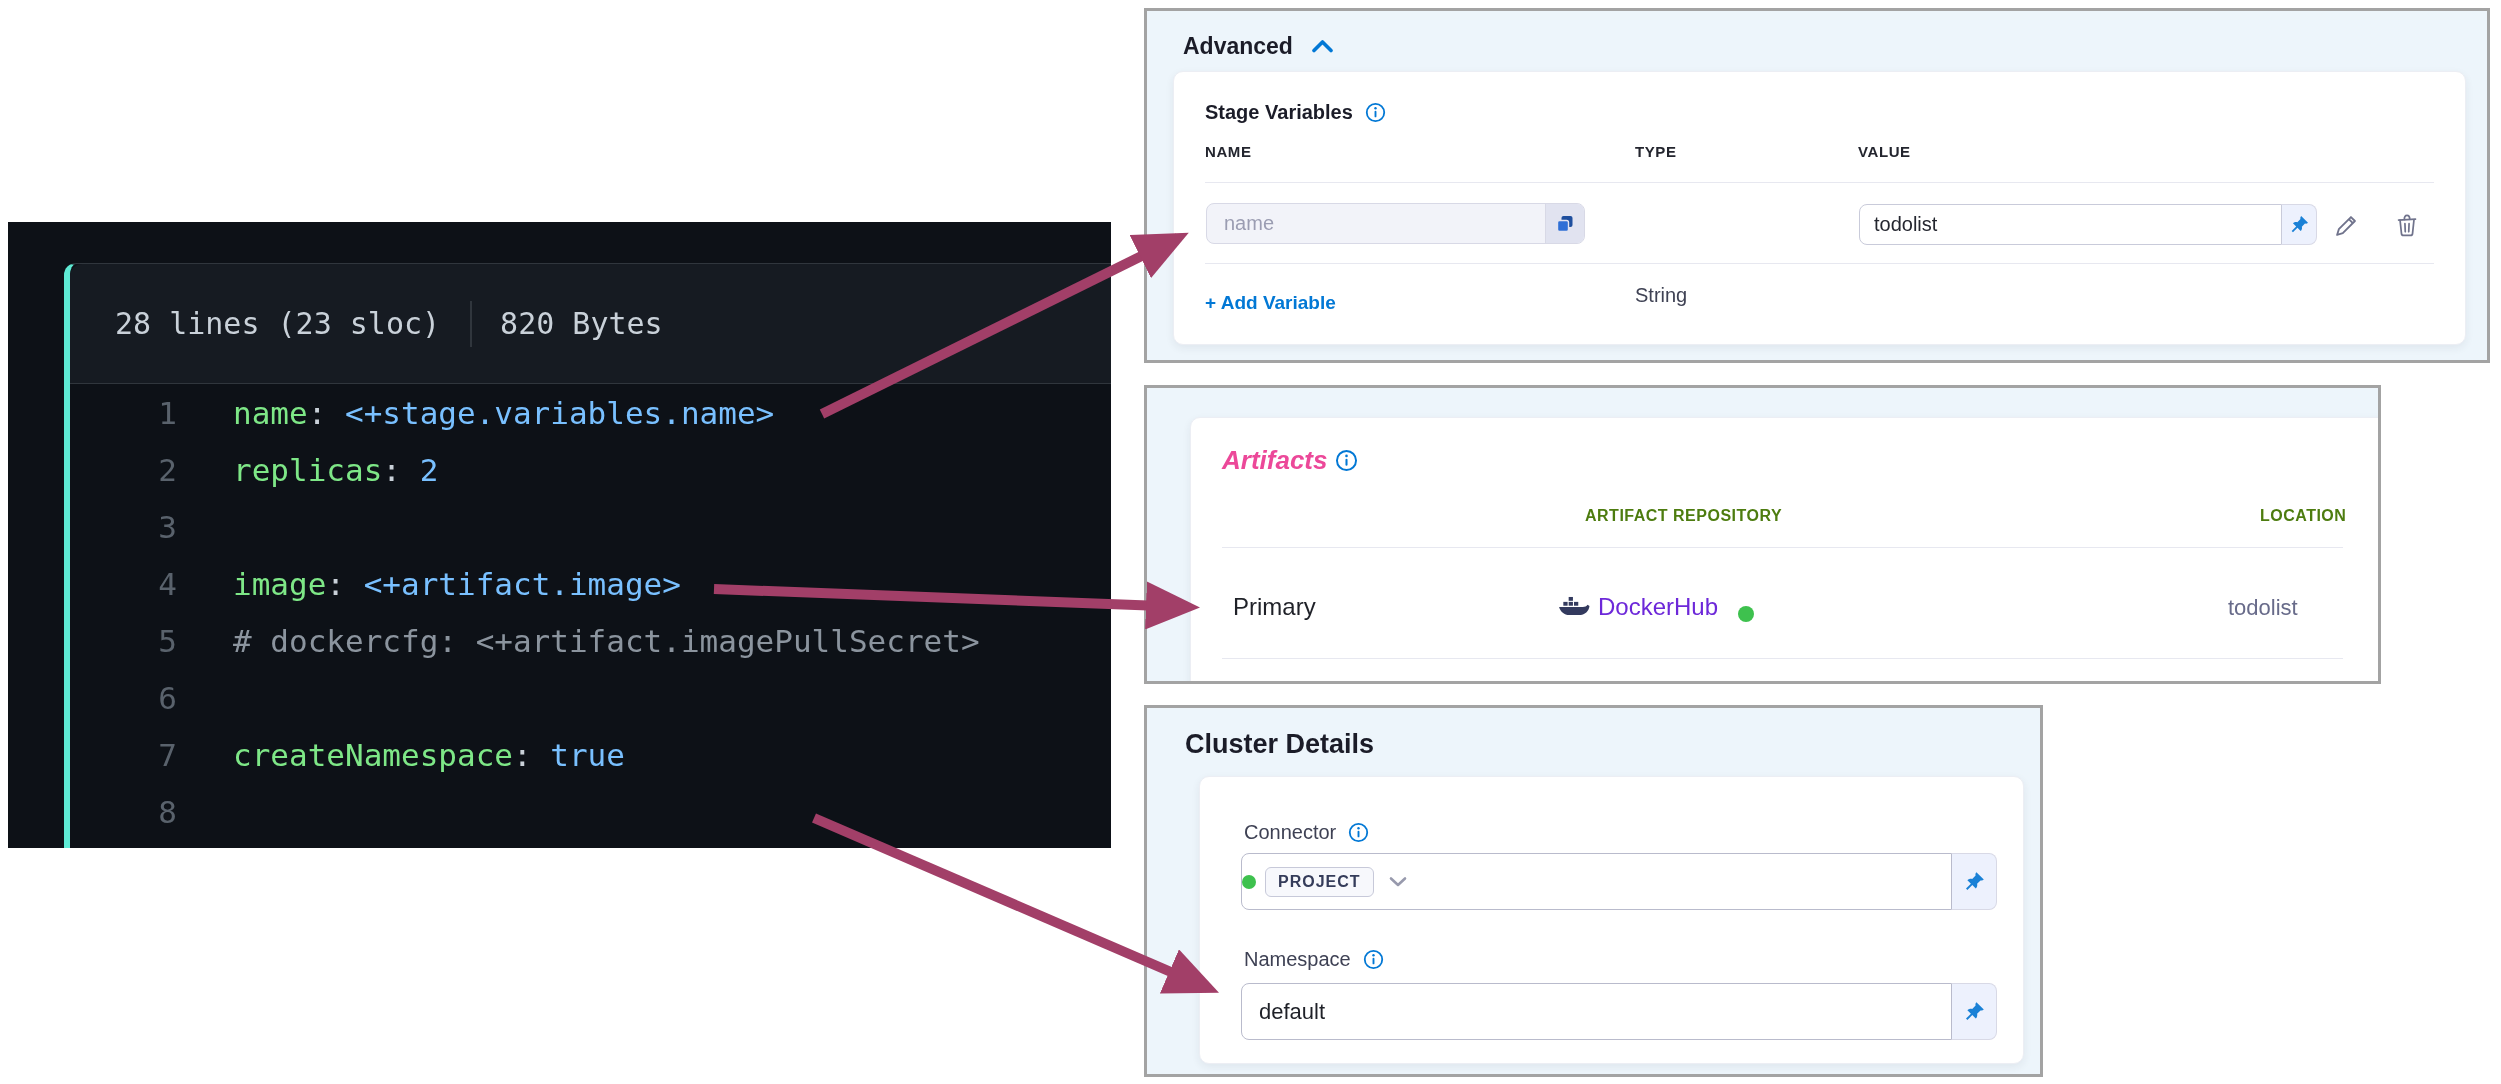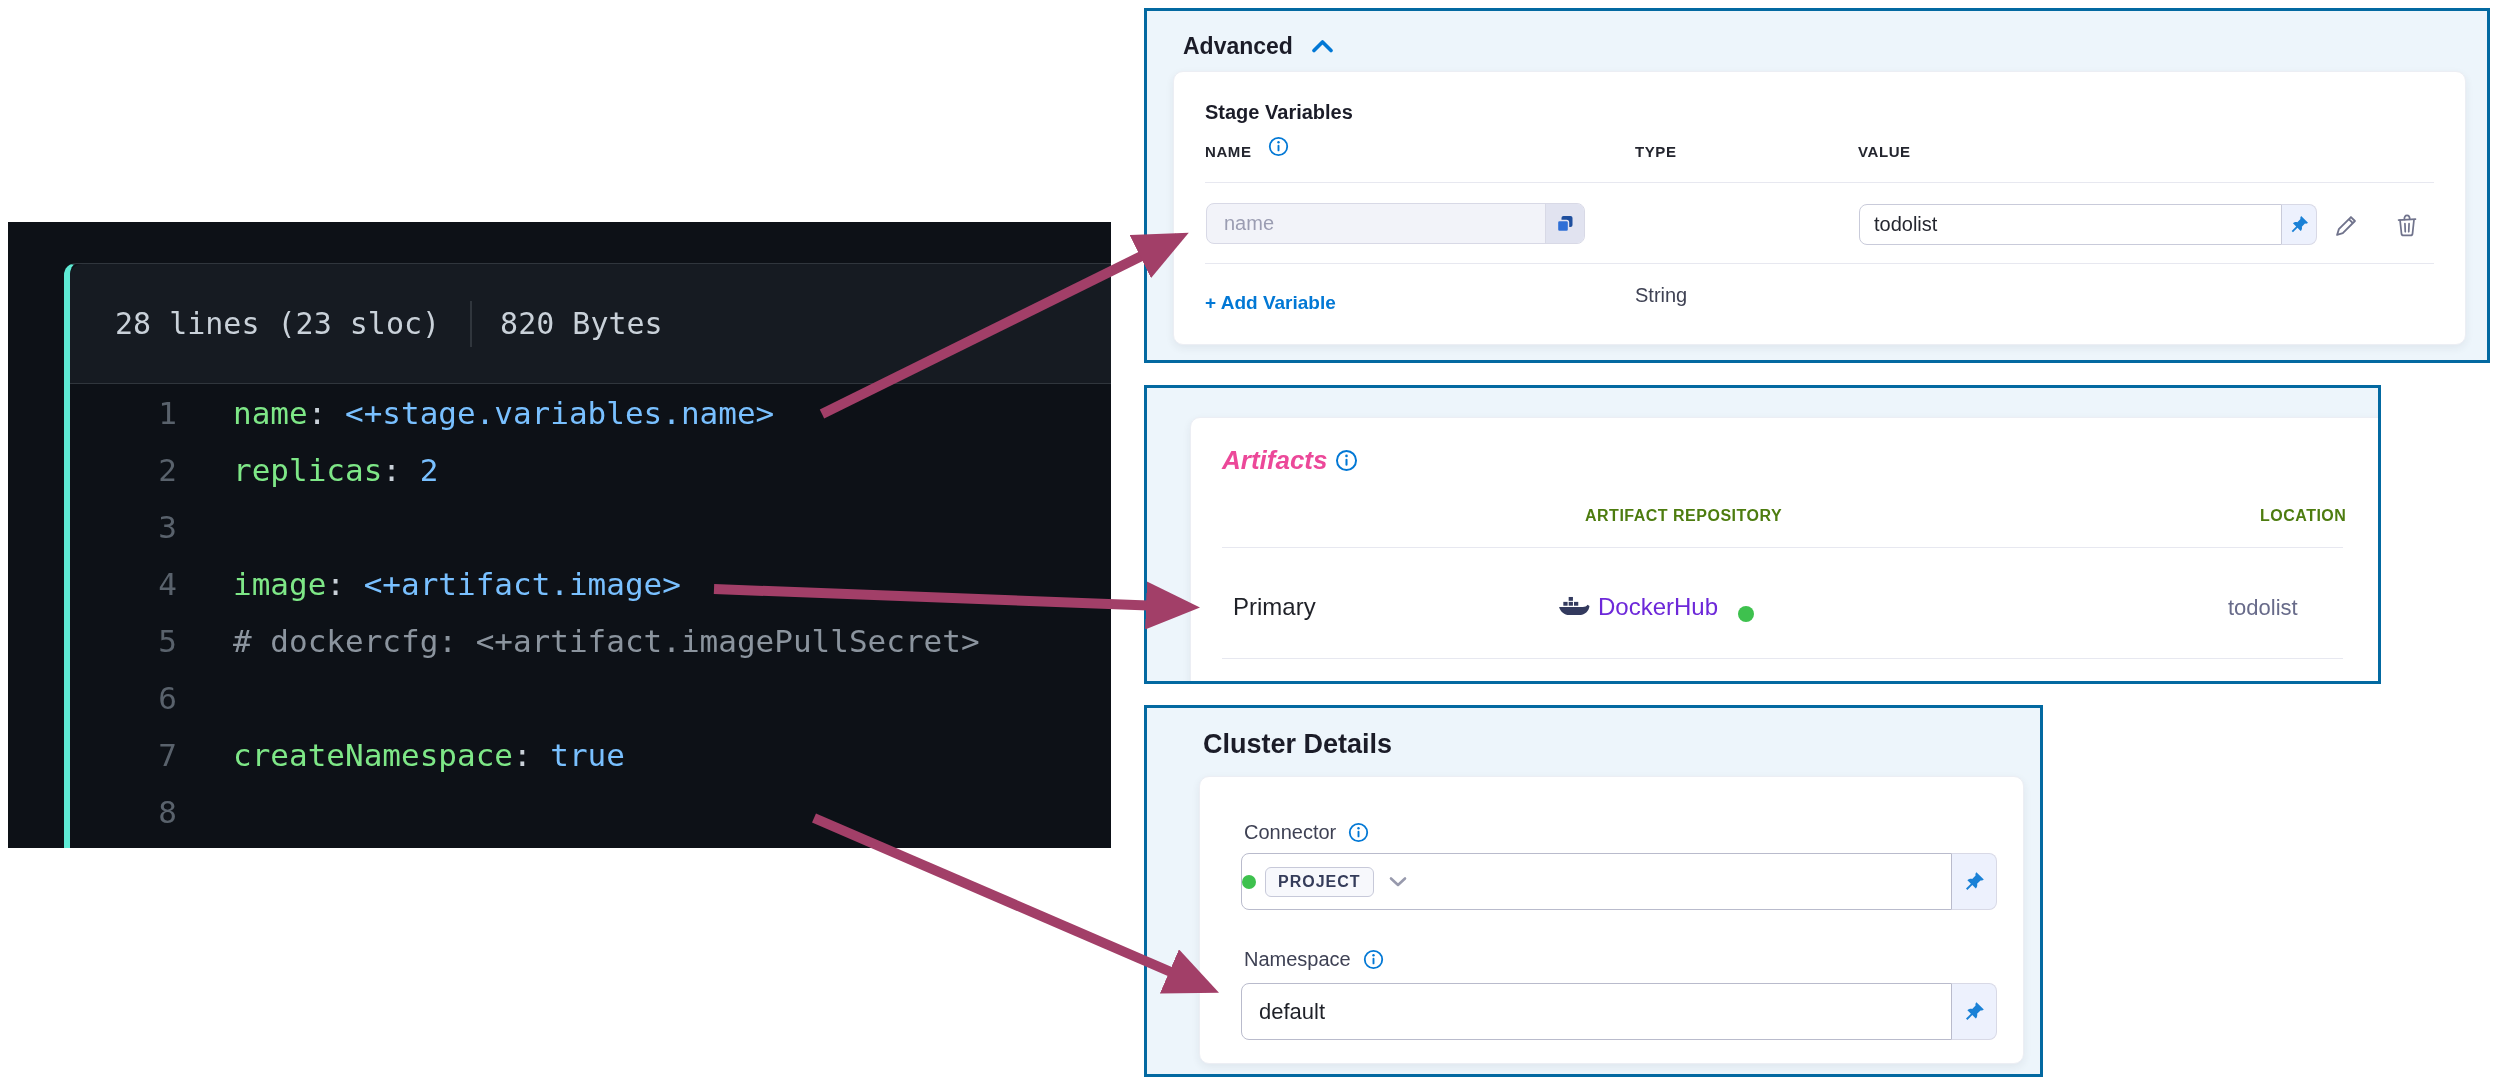--- a/index.html
+++ b/index.html
@@ -16,33 +16,33 @@
   .code-area{position:absolute;top:120px;left:0;right:0;bottom:0;font-family:"DejaVu Sans Mono",monospace;font-size:31px;}
   .code-line{height:57px;display:flex;align-items:center;white-space:pre;}
   .line-num{width:107px;text-align:right;color:#59626c;flex:none;}
   .line-code{margin-left:56px;}
   .tok-key{color:#7ee787;}
   .tok-sep{color:#c9d1d9;}
   .tok-val{color:#79c0ff;}
   .tok-comment{color:#8b949e;}
 
   
-  .panel{position:absolute;background:#edf5fb;border:3px solid #0369a1;box-sizing:border-box;overflow:hidden;}
+  .panel{position:absolute;background:#edf5fb;border:3px solid #a3a3a3;box-sizing:border-box;overflow:hidden;}
   .panel-advanced{left:1144px;top:8px;width:1346px;height:355px;}
   .panel-artifacts{left:1144px;top:385px;width:1237px;height:299px;}
   .panel-cluster{left:1144px;top:705px;width:899px;height:372px;}
   .card{position:absolute;background:#ffffff;border:1px solid #eceef4;border-radius:10px;box-shadow:0 3px 8px rgba(40,41,61,.07);}
   .hdiv{position:absolute;height:1px;background:#e7e8f0;}
   .icon-btn{display:flex;align-items:center;justify-content:center;cursor:pointer;}
 
   
   .adv-header{position:absolute;left:36px;top:20px;display:flex;align-items:center;gap:18px;height:30px;}
   .adv-title{font-size:23px;font-weight:bold;color:#1b1c28;}
   .adv-card{left:26px;top:60px;width:1291px;height:272px;}
-  .sv-title{position:absolute;left:31px;top:29px;display:flex;align-items:center;gap:12px;font-size:20px;font-weight:bold;color:#1b1c28;flex-direction:column;}
+  .sv-title{position:absolute;left:31px;top:29px;display:flex;align-items:center;gap:12px;font-size:20px;font-weight:bold;color:#1b1c28;}
   .col-head{position:absolute;top:71px;font-size:15px;font-weight:bold;color:#23252e;letter-spacing:.6px;}
   .col-name{left:31px}.col-type{left:461px}.col-value{left:684px}
   .adv-div1{top:110px;left:31px;right:31px;}
   .adv-div2{top:191px;left:31px;right:31px;}
   .name-field{position:absolute;left:32px;top:131px;width:379px;height:41px;background:#f2f3f9;border:1px solid #d8d9e6;border-radius:8px;display:flex;align-items:stretch;box-sizing:border-box;overflow:hidden;}
   .name-field input{flex:1;min-width:0;border:none;background:transparent;outline:none;font-family:inherit;font-size:20px;color:#24262f;padding:0 0 0 17px;}
   .name-field input::placeholder{color:#9b9db2;opacity:1;}
   .copy-btn{width:38px;background:#e1e3f0;border-left:1px solid #d8d9e6;flex:none;}
   .type-text{position:absolute;left:461px;top:212px;font-size:20px;color:#3f4254;}
   .value-field{position:absolute;left:685px;top:132px;width:458px;height:41px;display:flex;box-sizing:border-box;}
@@ -61,21 +61,21 @@
   .art-div1{top:129px;left:31px;right:40px;}
   .art-div2{top:240px;left:31px;right:40px;}
   .art-primary{position:absolute;left:42px;top:175px;font-size:24px;color:#1f2128;}
   .whale-wrap{position:absolute;left:367px;top:177px;}
   .art-dockerhub{position:absolute;left:407px;top:175px;font-size:24px;color:#6d28d9;}
   .status-dot{border-radius:50%;background:#3ec14e;}
   .art-dot{position:absolute;left:547px;top:188px;width:16px;height:16px;}
   .art-loc{position:absolute;left:1037px;top:177px;font-size:22px;color:#686b8a;}
 
   
-  .cl-title{position:absolute;left:56px;top:21px;font-size:27px;font-weight:bold;color:#1b1c28;}
+  .cl-title{position:absolute;left:38px;top:21px;font-size:27px;font-weight:bold;color:#1b1c28;}
   .cl-card{left:52px;top:68px;width:823px;height:286px;}
   .cl-label{position:absolute;left:44px;display:flex;align-items:center;gap:12px;font-size:20px;color:#3e4154;}
   .cl-label-connector{top:44px}.cl-label-namespace{top:171px}
   .cl-control{position:absolute;left:41px;width:756px;height:57px;display:flex;box-sizing:border-box;}
   .cl-connector{top:76px}.cl-namespace{top:206px}
   .cl-input{flex:1;min-width:0;background:#fff;border:1px solid #b9bbcc;border-radius:8px 0 0 8px;display:flex;align-items:center;overflow:hidden;}
   .cl-input input{flex:1;min-width:0;border:none;outline:none;background:transparent;font-family:inherit;font-size:22px;color:#1f2128;padding-left:17px;}
   .scope-dot{width:14px;height:14px;flex:none;margin-right:9px;}
   .scope-badge{flex:none;border:1px solid #c7c9d9;background:#f7f8fc;border-radius:6px;padding:5px 12px;font-size:16px;font-weight:bold;color:#353c5a;letter-spacing:1px;}
   .scope-chevron{flex:none;margin:0 16px 0 15px;display:flex;align-items:center;}

